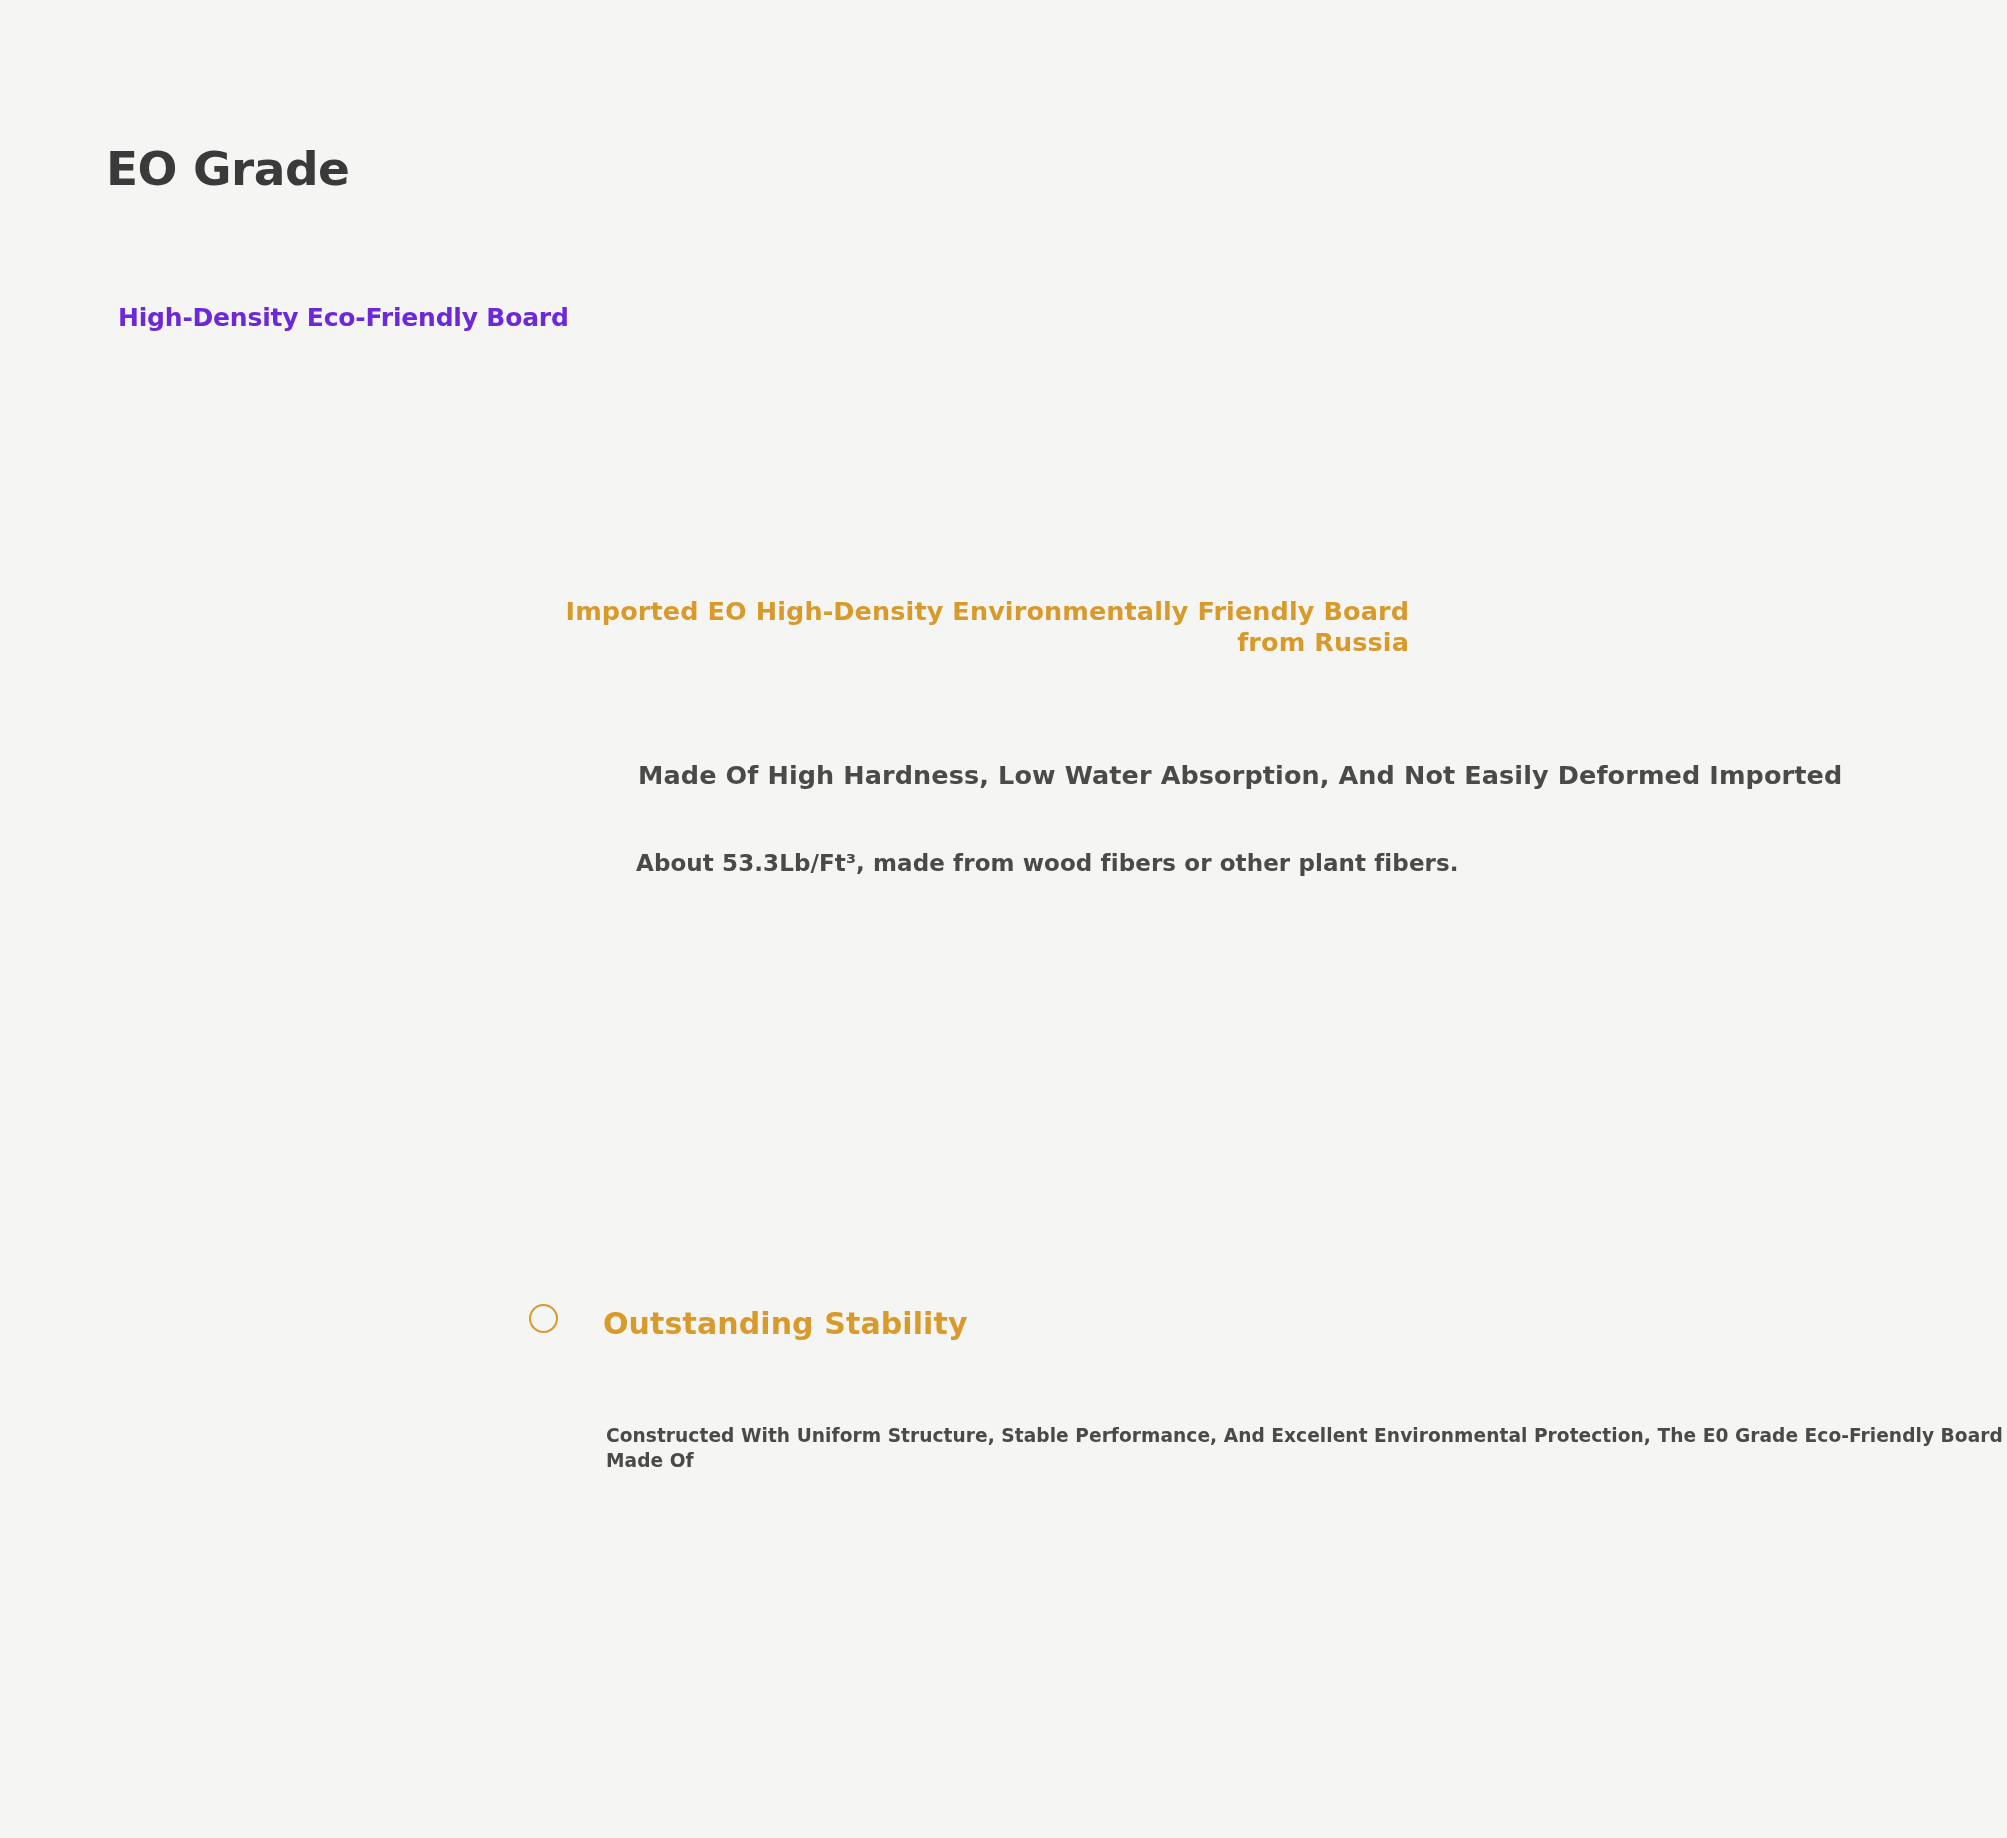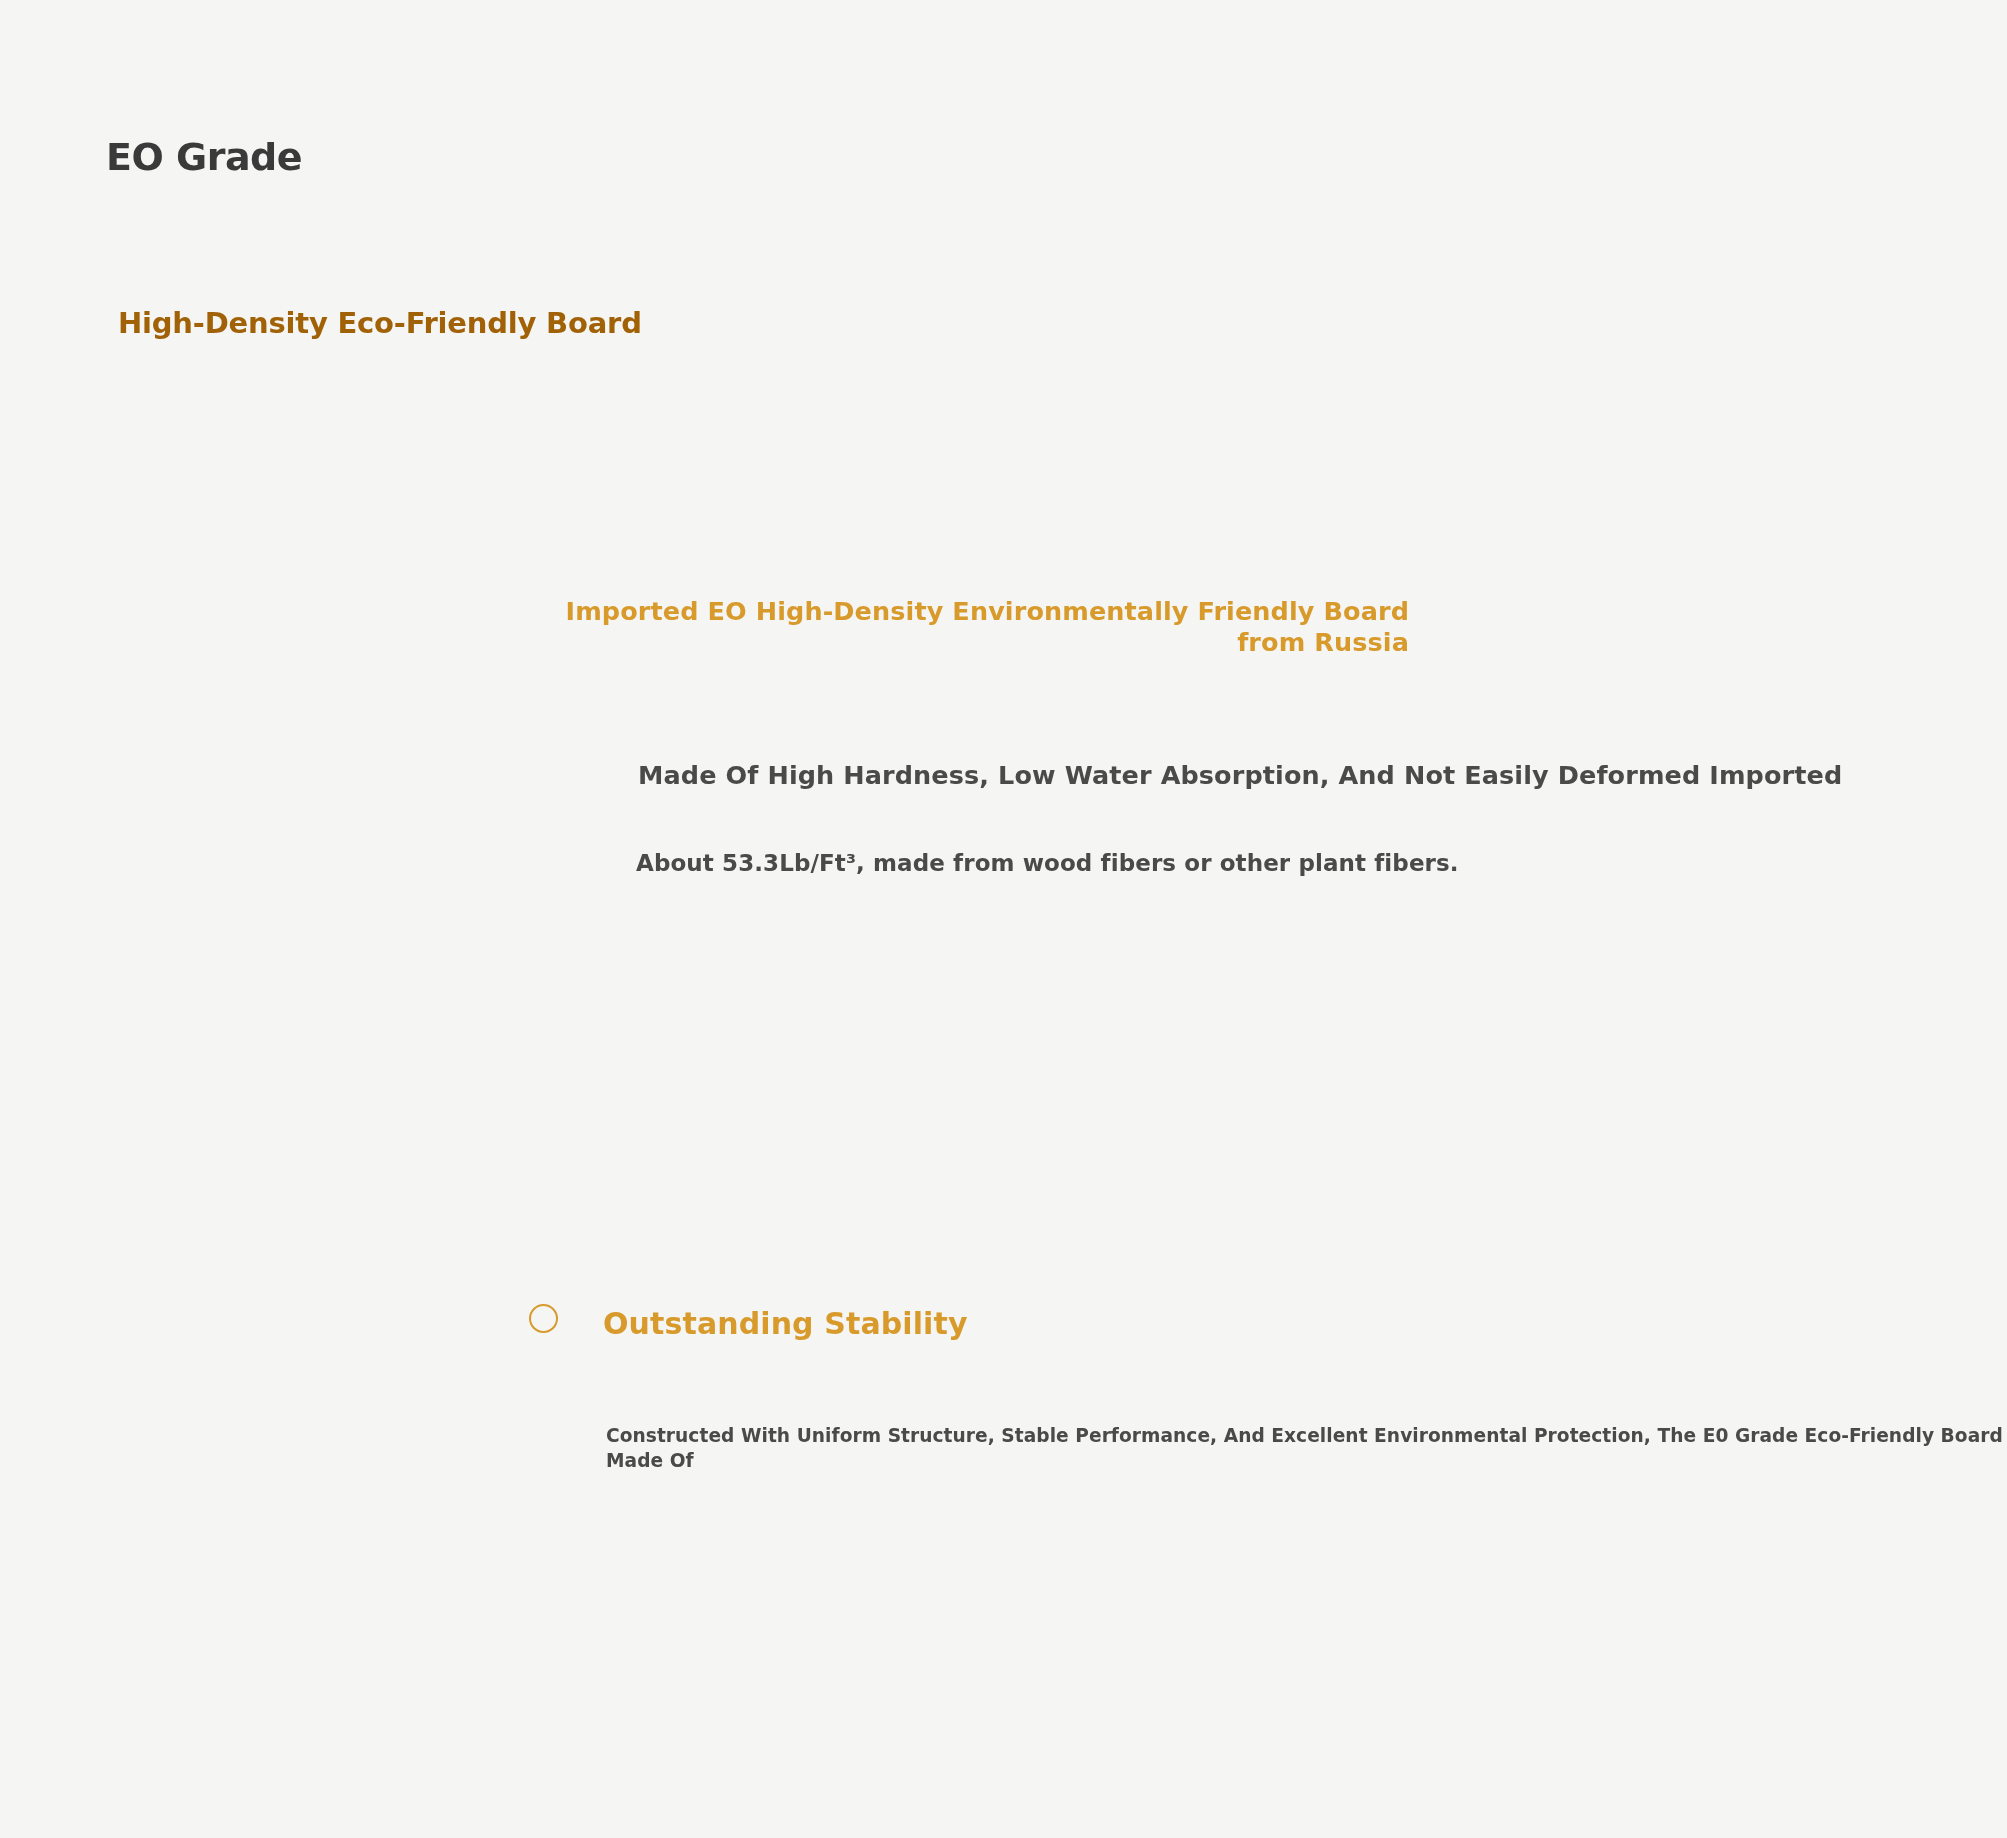--- a/index.html
+++ b/index.html
@@ -17,35 +17,35 @@
   .page {
     position: absolute;
     inset: 0;
     background: #f5f5f4;
   }
 
   .title {
     position: absolute;
     left: 106px;
     top: 110px;
-    font-size: 38px;
+    font-size: 47px;
     font-weight: bold;
     color: #3a3a3a;
     letter-spacing: -0.5px;
     white-space: nowrap;
     text-align: center;
   }
 
   .subtitle {
     position: absolute;
     left: 118px;
     top: 282px;
-    font-size: 29px;
+    font-size: 25px;
     font-weight: bold;
-    color: #a16207;
+    color: #6d28d9;
     letter-spacing: -0.2px;
     white-space: nowrap;
   }
 
   .accent-heading {
     position: absolute;
     left: 527px;
     top: 596px;
     font-size: 25.5px;
     font-weight: bold;

